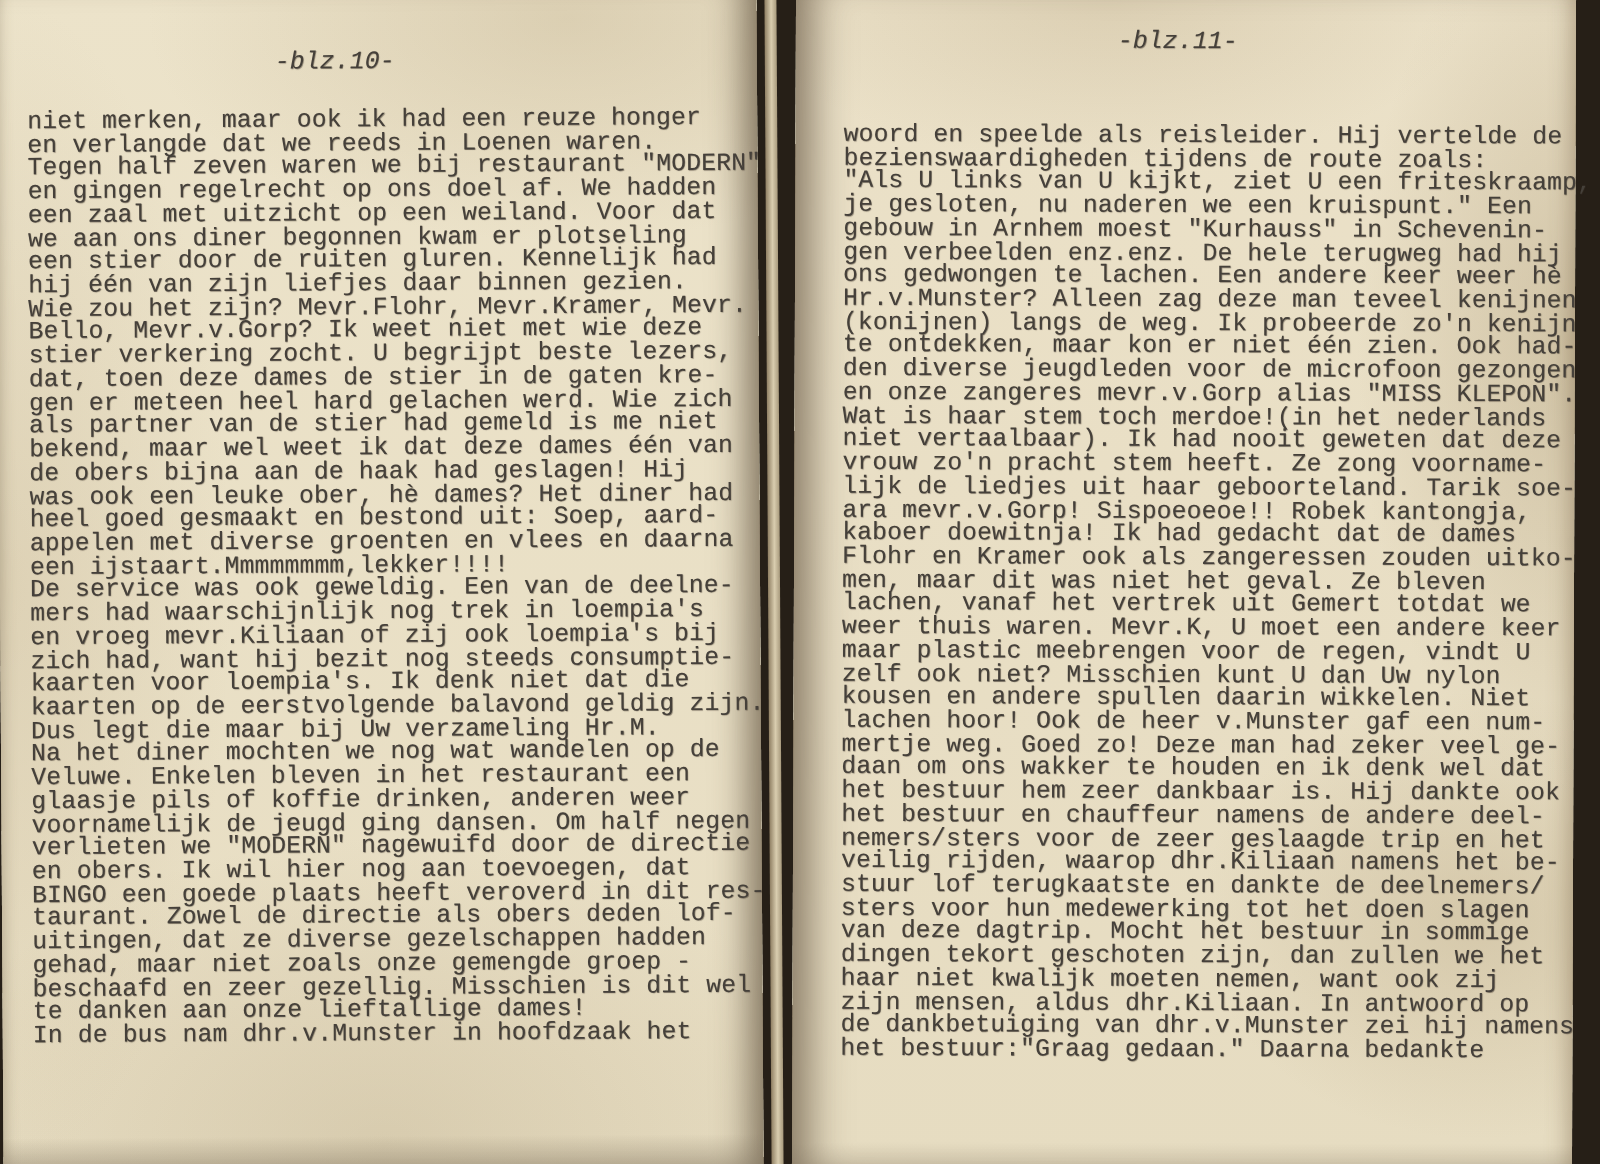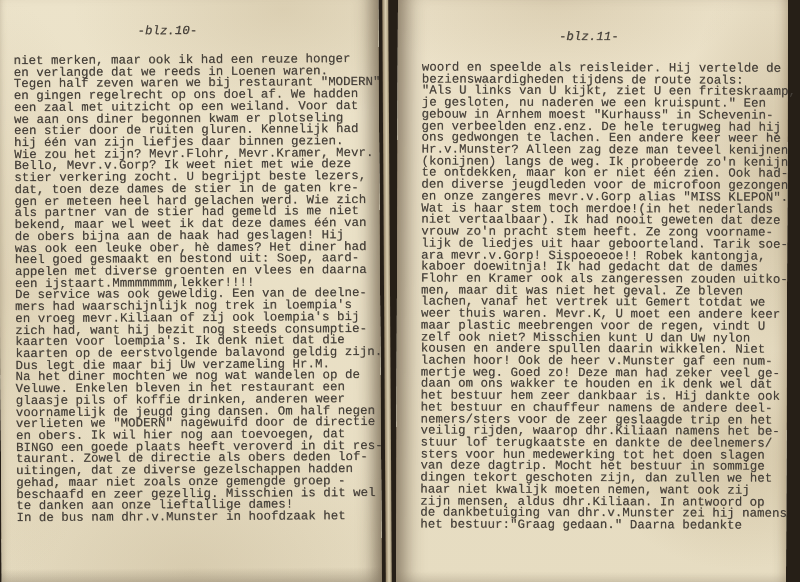--- a/index.html
+++ b/index.html
@@ -77,21 +77,21 @@
   .page-header {
     position: absolute;
     color: #45403a;
     font-size: 12.4px;
     letter-spacing: 0.05px;
     white-space: pre;
     text-shadow: 0.3px 0.3px 0.4px rgba(60,50,40,0.5);
     font-style: italic;
   }
   .page.left .page-header { left: 139px; top: 32px; }
-  .page.right .page-header { left: 161px; top: 36px; }
+  .page.right .page-header { left: 161px; top: 20px; }
   .page-text {
     position: absolute;
     color: #45403a;
     font-size: 12.4px;
     letter-spacing: 0.05px;
     text-shadow: 0.3px 0.3px 0.4px rgba(60,50,40,0.5);
   }
   .page.left .page-text { left: 15px; top: 63px; }
   .page.right .page-text { left: 24px; top: 69px; }
   .line {

